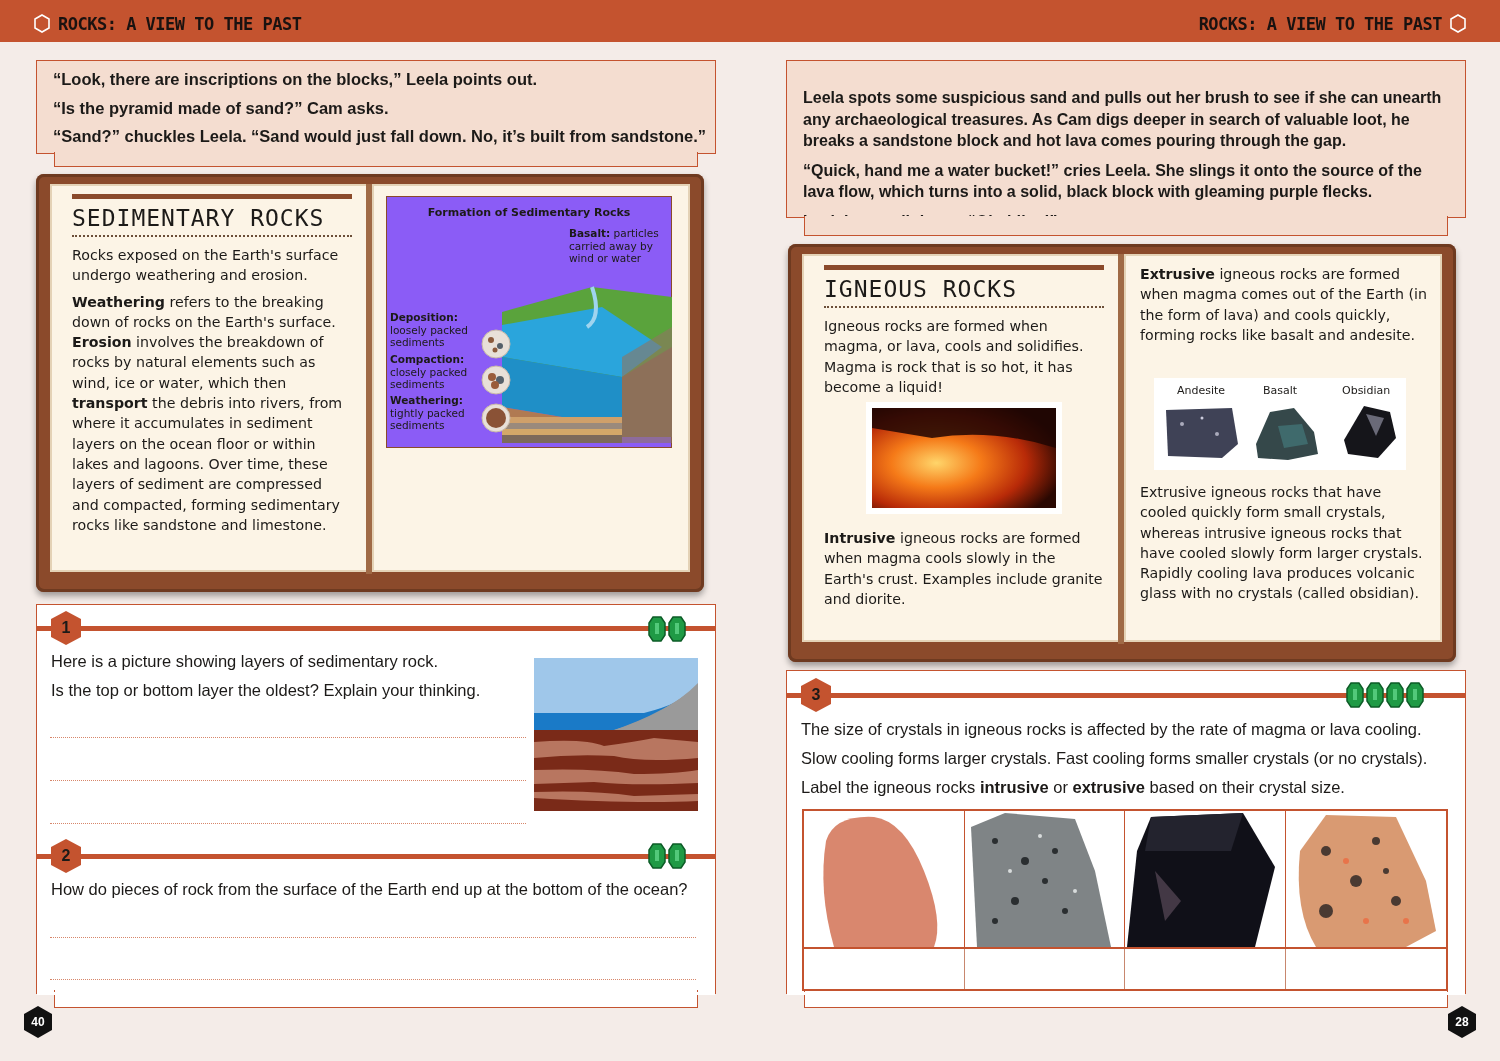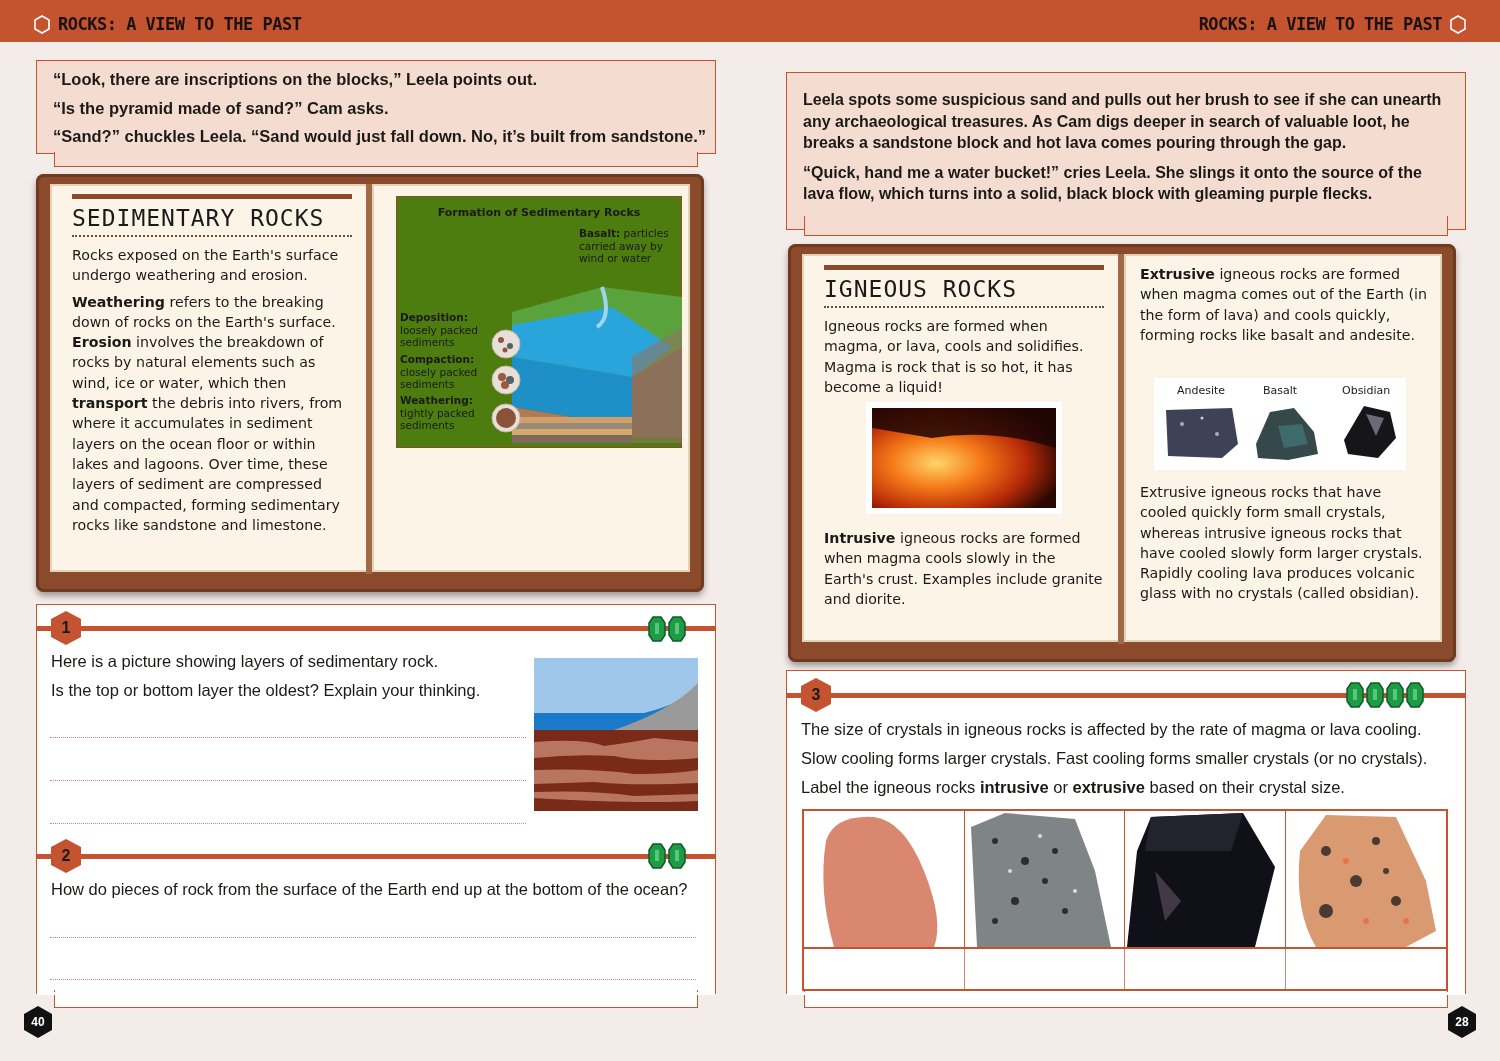--- a/index.html
+++ b/index.html
@@ -14,21 +14,21 @@
   .page.left { left: 0; width: 750px; }
   .page.right { left: 750px; width: 750px; }
   .header-band {
     position: absolute; top: 0; left: 0; right: 0; height: 42px;
     background: #c4532f;
   }
   .header-title {
     position: absolute; top: 14px;
     font-family: "DejaVu Sans Mono", monospace; font-weight: bold;
     font-size: 17px; letter-spacing: -0.5px; color: #1a1210;
-    display: flex; align-items: center; gap: 8px; white-space: nowrap;
+    display: flex; gap: 8px; white-space: nowrap;
   }
   .page.left .header-title { left: 34px; }
   .page.right .header-title { right: 34px; }
   .hex-outline {
     width: 16px; height: 19px; display: inline-block;
   }
   
   .story {
     position: absolute; background: #f4ddd0;
     border: 1.5px solid #c4532f;
@@ -60,21 +60,21 @@
   }
   .dotted { border-bottom: 2px dotted #6b4e38; margin: 4px 0 8px; }
   .book-text {
     font-family: "DejaVu Sans", sans-serif; font-size: 14.2px; line-height: 20.3px;
     color: #1c1a18;
   }
   .book-text p { margin-bottom: 6px; }
   .book-text b { font-weight: bold; }
   
   .diagram {
-    position: absolute; background: #4d7c0f; border: 1.5px solid #8b4a2b; margin-left: 10px;
+    position: absolute; background: #8b5cf6; border: 1.5px solid #8b4a2b;
   }
   .dlabel { position: absolute; font-family: "DejaVu Sans", sans-serif; font-size: 10.5px; line-height: 12.5px; color: #1c1a18; }
   .dlabel b { font-weight: bold; }
   
   .qpanel {
     position: absolute; background: #fff; border: 1.5px solid #c4532f;
   }
   .q-bar { position: absolute; height: 5px; background: #c4532f; }
   .q-hex {
     position: absolute; width: 32px; height: 36px;
@@ -247,21 +247,21 @@
 
 <div class="page right">
   <div class="header-band"></div>
   <div class="header-title">
     <span>ROCKS: A VIEW TO THE PAST</span>
     <svg class="hex-outline" viewBox="0 0 16 19">
         <polygon points="8,1 15,5 15,14 8,18 1,14 1,5" fill="none" stroke="#fff" stroke-width="1.6"></polygon>
       </svg>
   </div>
 
-  <div class="story" style="left:36px;top:60px;width:680px;height:158px;padding:16px 16px 0 16px;font-size:16px;line-height:21.5px;margin-top:12px;">
+  <div class="story" style="left:36px;top:60px;width:680px;height:158px;padding:26px 16px 0 16px;font-size:16px;line-height:21.5px;">
     <p>Leela spots some suspicious sand and pulls out her brush to see if she can unearth any archaeological treasures. As Cam digs deeper in search of valuable loot, he breaks a sandstone block and hot lava comes pouring through the gap.</p>
     <p>“Quick, hand me a water bucket!” cries Leela. She slings it onto the source of the lava flow, which turns into a solid, black block with gleaming purple flecks.</p>
     <p>Leela’s eyes light up. “Obsidian!”</p>
   </div>
   <div class="story-tab" style="left:54px;top:216px;width:644px;height:20px;bottom:auto;"></div>
 
   <div class="book" style="left:38px;top:244px;width:668px;height:418px;">
     <div class="book-page" style="left:14px;top:10px;width:318px;height:388px;"></div>
     <div class="book-page" style="left:336px;top:10px;width:318px;height:388px;"></div>
     <div class="book-spine" style="left:330px;top:10px;height:390px;"></div>

